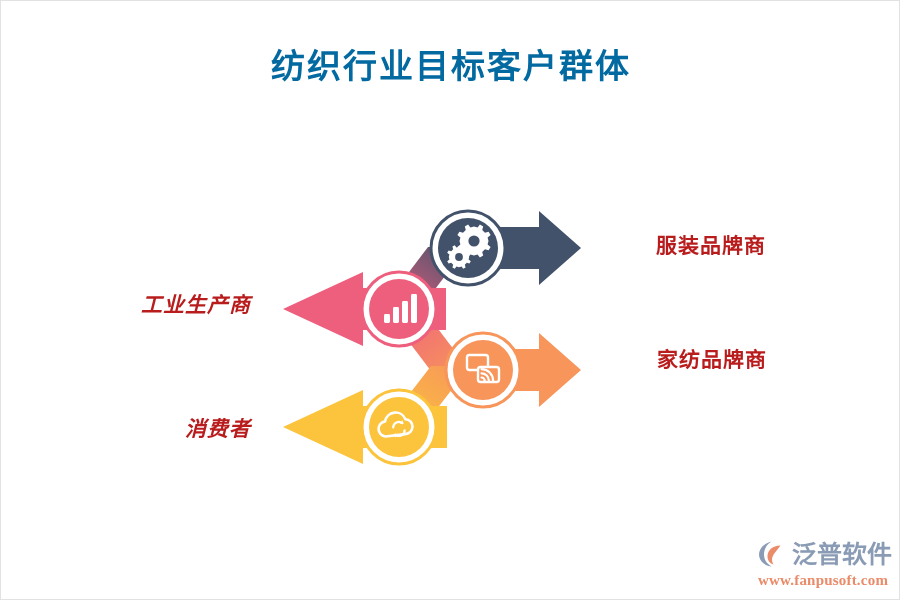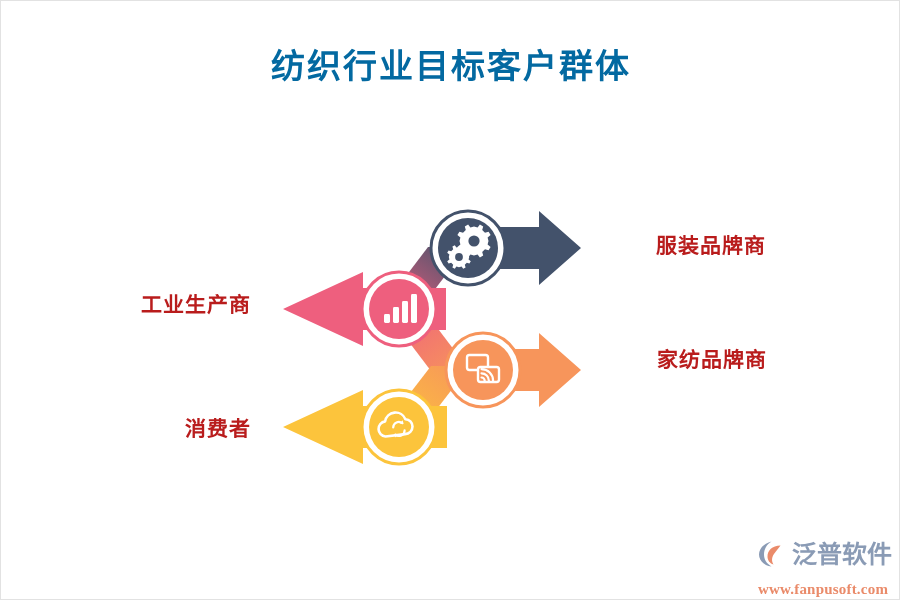--- a/index.html
+++ b/index.html
@@ -56,21 +56,21 @@
   .node-label {
     position: absolute;
     font-family: "Liberation Serif", "DejaVu Serif", serif;
     font-weight: bold;
     font-size: 21px;
     letter-spacing: 1px;
     color: #b91c1c;
     white-space: nowrap;
   }
   .label-right { text-align: left; }
-  .label-left  { text-align: right; }
+  .label-left  { text-align: right; font-style: italic; }
 
   .label-apparel  { left: 655px; top: 228px; }
   .label-industry { right: 648px; top: 287px; }
   .label-home     { left: 656px; top: 342px; text-align: center; }
   .label-consumer { right: 648px; top: 411px; }
 
   
   .logo {
     position: absolute;
     left: 757px;
@@ -98,21 +98,21 @@
     letter-spacing: 0px;
     line-height: 1;
     white-space: nowrap;
   }
   .logo-url {
     font-family: "Liberation Serif", "DejaVu Serif", serif;
     font-weight: bold;
     font-size: 15px;
     color: #ea8b6a;
     letter-spacing: 0.2px;
-    margin-top: 10px;
+    margin-top: 1px;
     white-space: nowrap;
   }
 </style>
 </head>
 <body>
 
 <div class="canvas">
 
   <div class="page-title">纺织行业目标客户群体</div>
 

